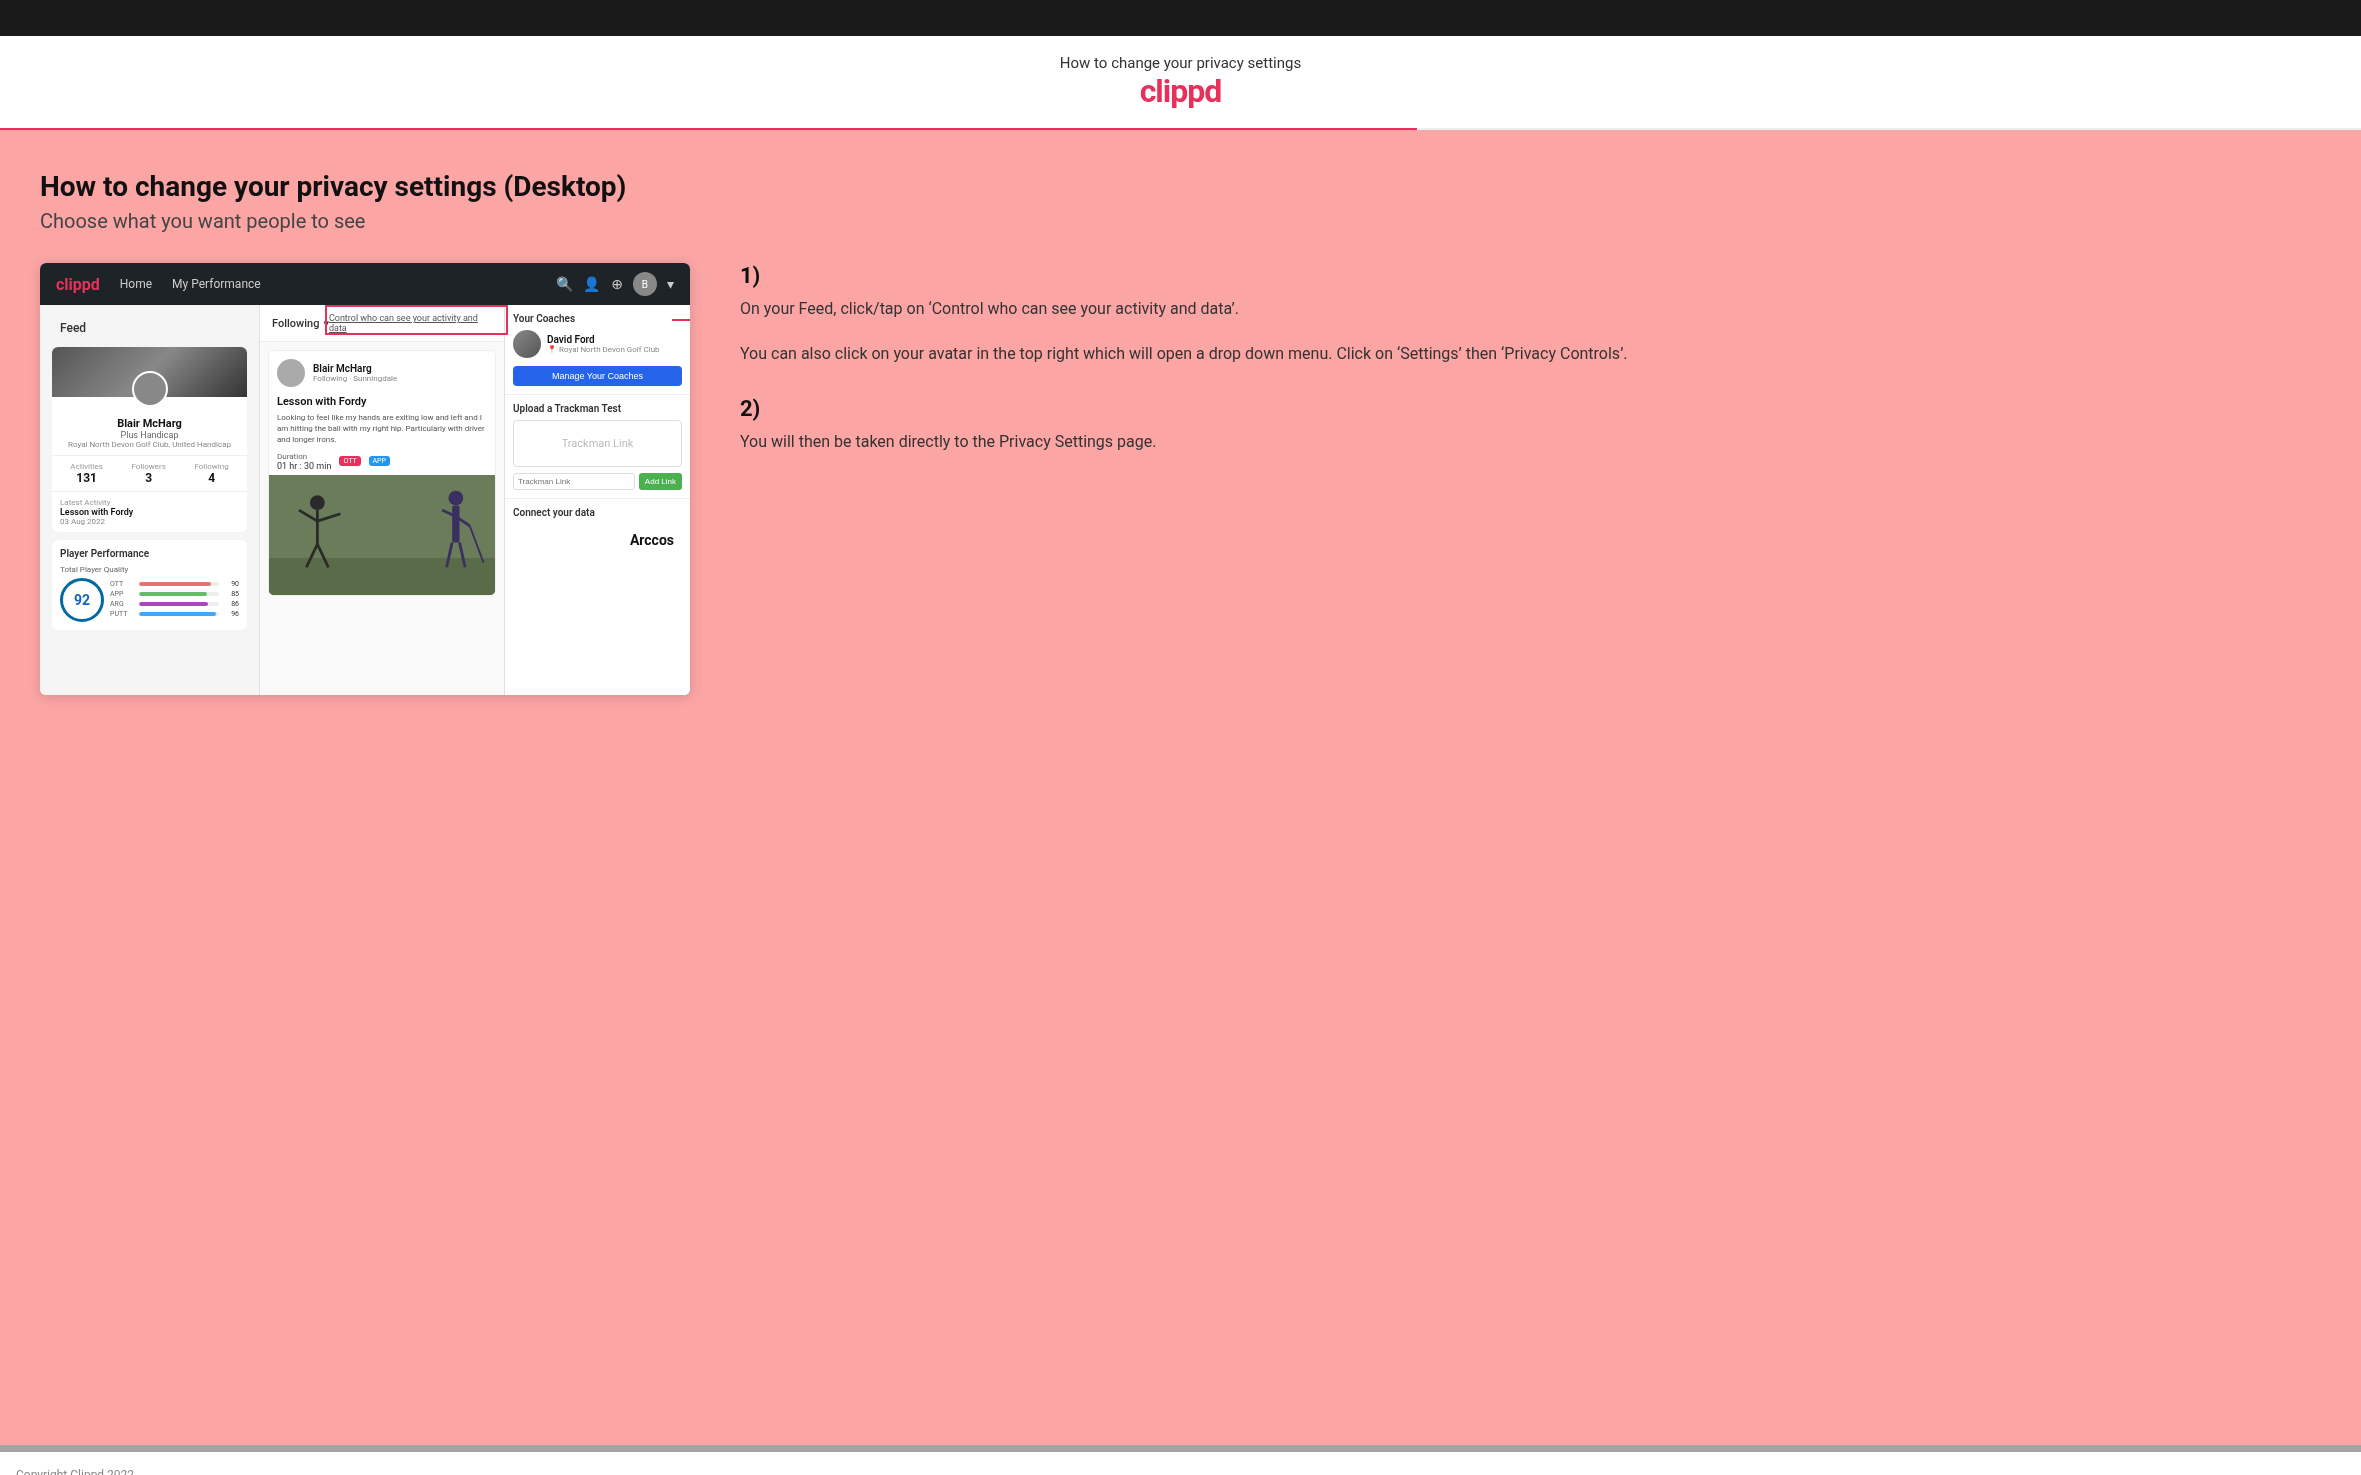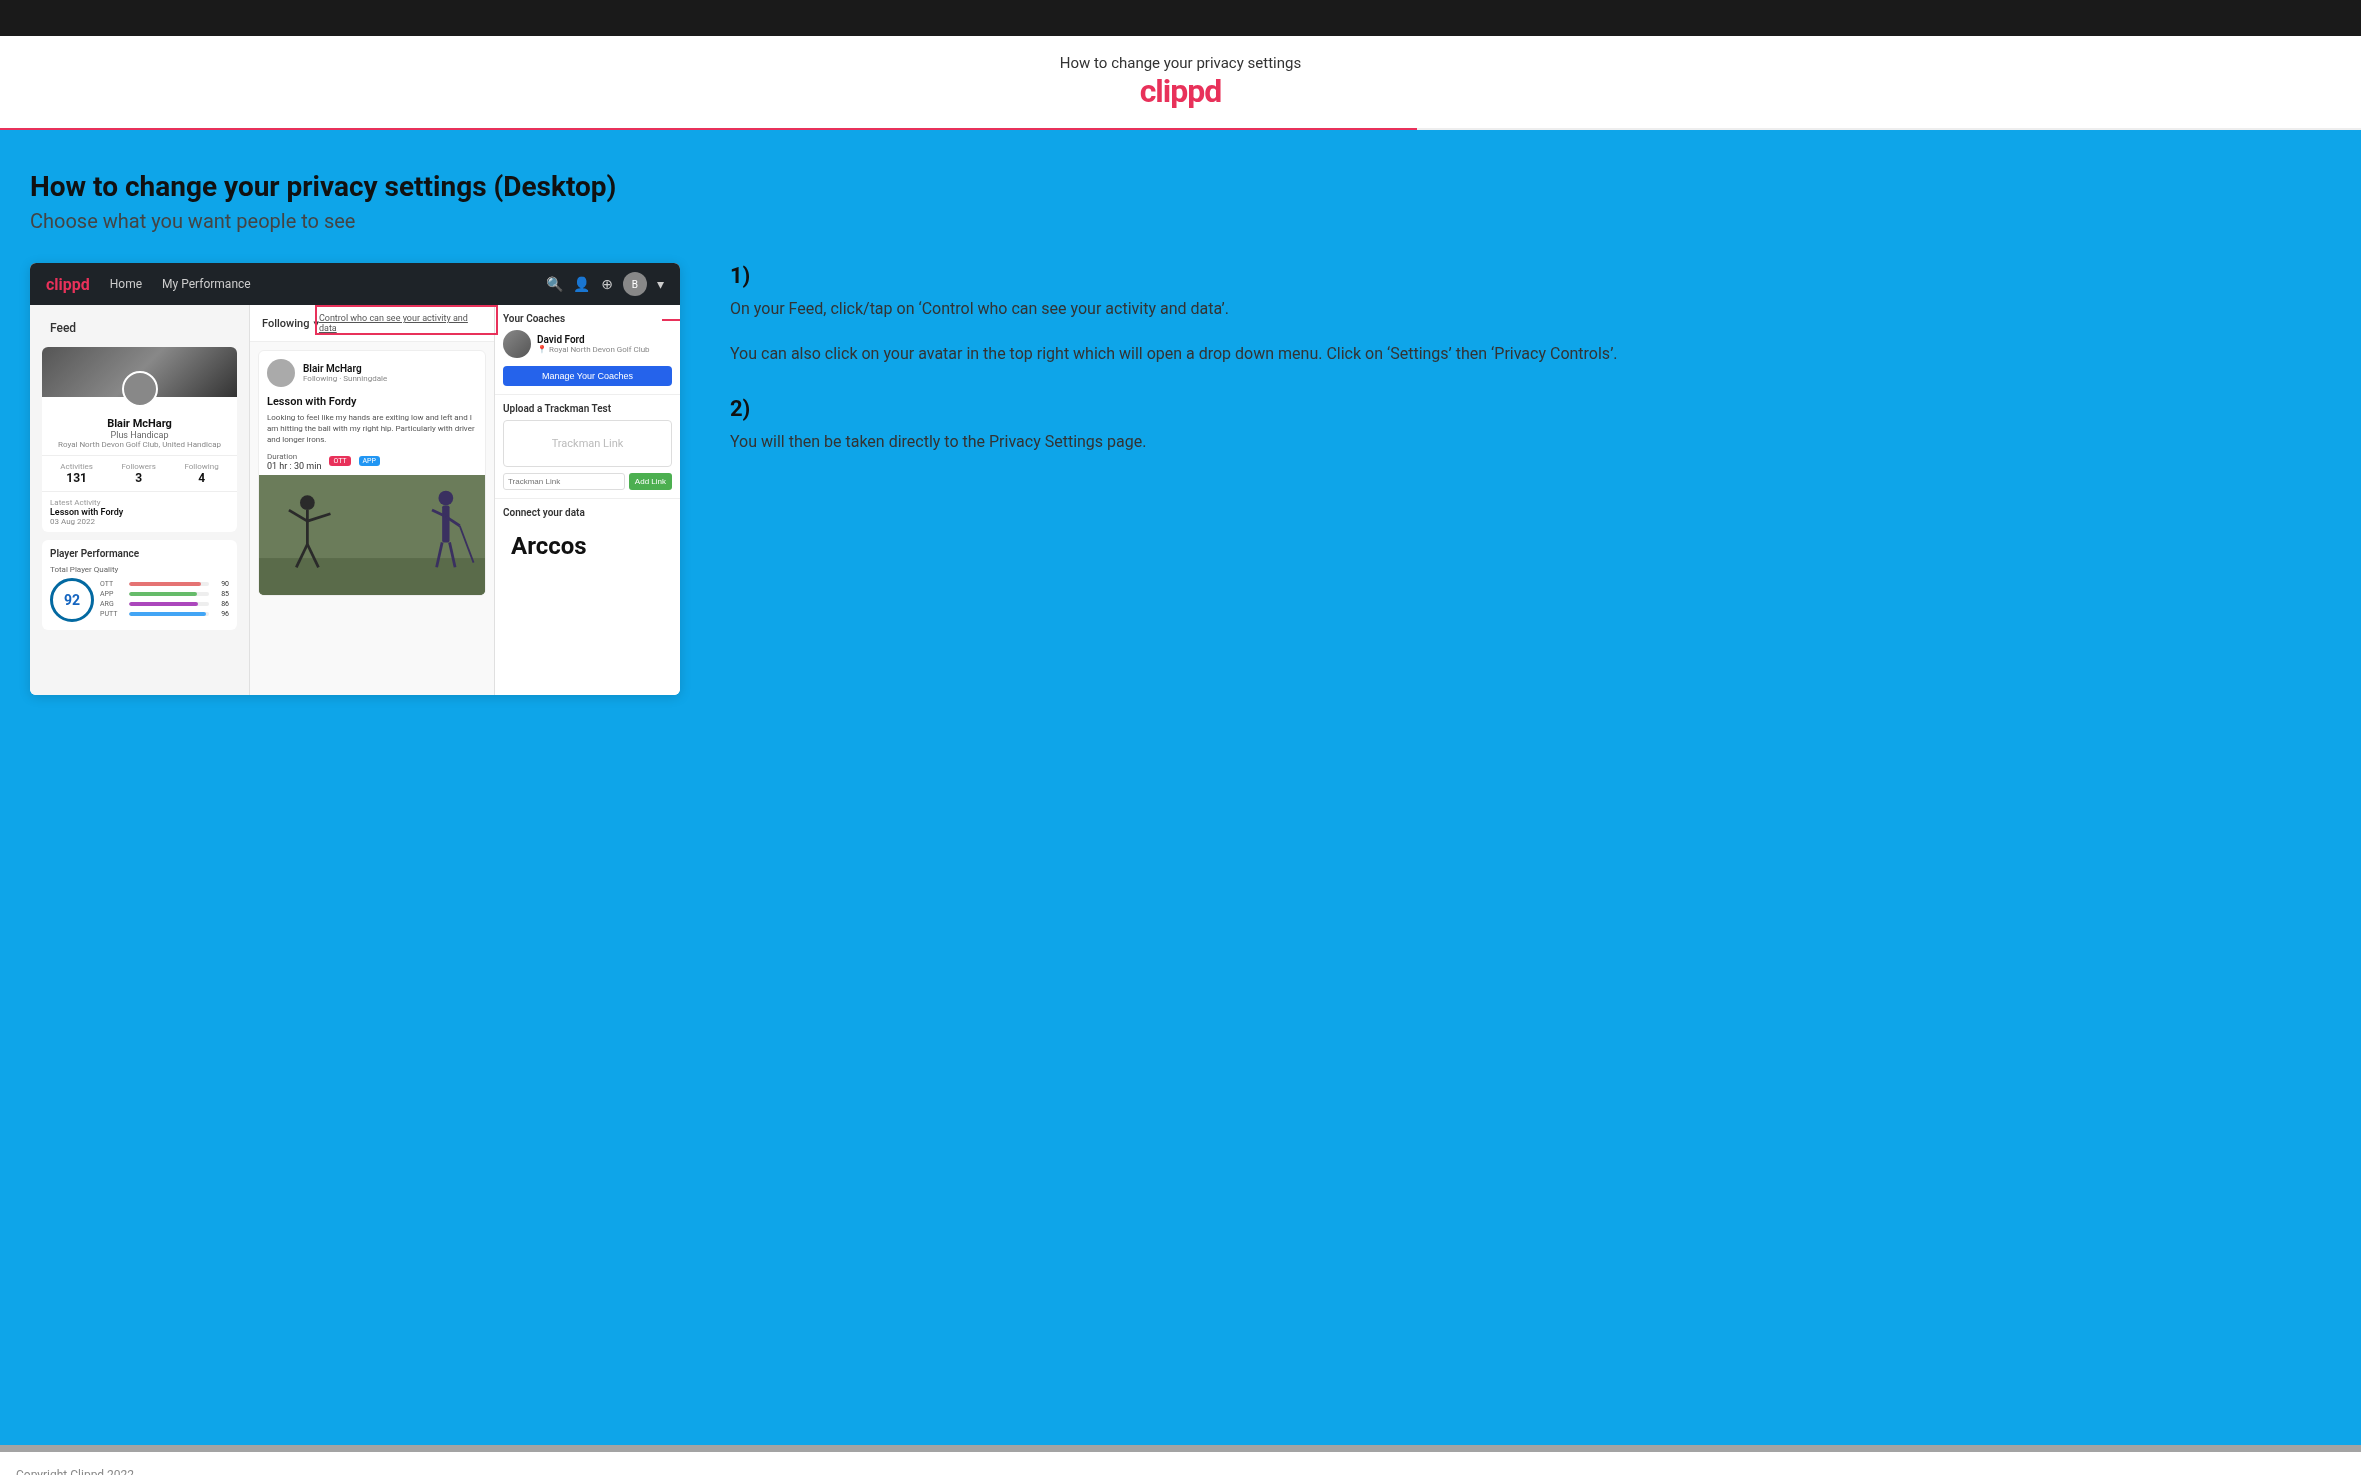--- a/index.html
+++ b/index.html
@@ -32,22 +32,22 @@
       letter-spacing: -1px;
     }
     
     .header-divider {
       height: 2px;
       background: linear-gradient(to right, #e8315a 60%, #eee 60%);
       margin: 0 0 0 0;
     }
     
     .main-content {
-      background: #0ea5e9;
-      padding: 40px 40px 40px 30px;
+      background: #fca5a5;
+      padding: 40px 40px 40px 40px;
       min-height: calc(100vh - 160px);
     }
     
     .page-heading {
       margin-bottom: 30px;
     }
     .page-heading h1 {
       font-size: 28px;
       font-weight: 700;
       color: #111;
@@ -471,24 +471,24 @@
     .connect-section {
       padding: 8px;
     }
     .connect-title {
       font-size: 10px;
       font-weight: 600;
       color: #333;
       margin-bottom: 6px;
     }
     .connect-arccos {
-      font-size: 24px;
+      font-size: 14px;
       font-weight: 700;
       color: #111;
-      text-align: left;
+      text-align: right;
       padding: 8px;
     }
     
     .highlight-box {
       position: absolute;
       top: 54px;
       left: 50px;
       right: 0;
       height: 34px;
       border: 2px solid #e8315a;

